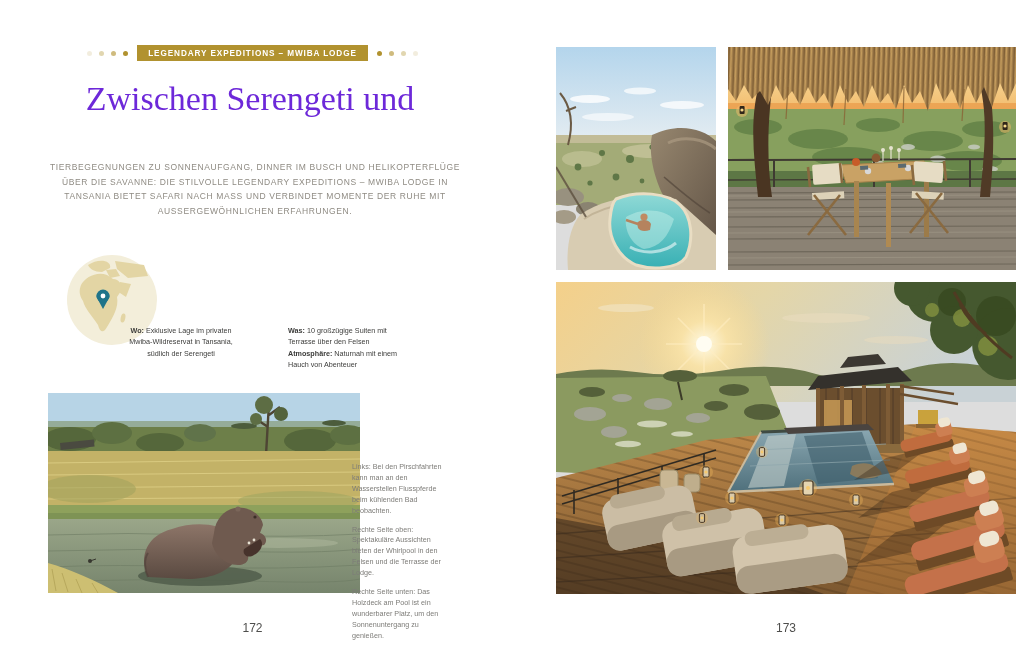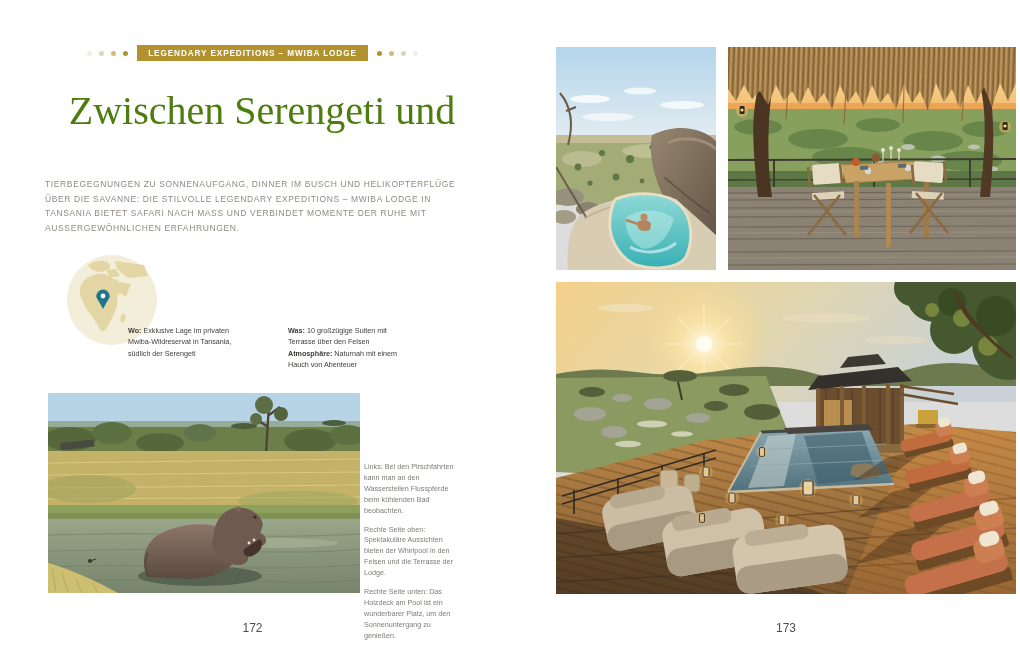--- a/index.html
+++ b/index.html
@@ -24,49 +24,49 @@
   .dots-right .dot:nth-child(1){opacity:1}
   .dots-right .dot:nth-child(2){opacity:.62}
   .dots-right .dot:nth-child(3){opacity:.38}
   .dots-right .dot:nth-child(4){opacity:.16}
   .badge{
     background:#b1922f;color:#ffffff;font-size:8.2px;font-weight:bold;
     letter-spacing:0.9px;padding:4px 11px 3px;white-space:nowrap;
   }
 
   .title{
-    position:absolute;left:20px;top:79px;width:460px;margin:12px;
+    position:absolute;left:20px;top:79px;width:460px;margin:0;
     font-family:"Liberation Serif", serif;font-weight:400;
-    font-size:40px;line-height:39px;color:#4d7c0f;text-align:center;
+    font-size:34px;line-height:39px;color:#6d28d9;text-align:center;
   }
   .title span{display:block;}
 
   .intro{
-    position:absolute;left:45px;top:177px;width:420px;margin:0;
+    position:absolute;left:45px;top:160px;width:420px;margin:0;
     font-size:8.5px;line-height:14.6px;letter-spacing:0.62px;
-    color:#8f8b83;text-align:left;
+    color:#8f8b83;text-align:center;
   }
 
   .map-badge{position:absolute;left:66px;top:254px;width:92px;height:92px;}
   .map-badge svg{display:block;width:100%;height:100%;}
 
   .facts{font-size:7.2px;line-height:11.3px;color:#3c3c3a;}
   .fact-col{position:absolute;top:325px;}
-  .fact-where{left:128px;width:118px;text-align:left;}
+  .fact-where{left:122px;width:118px;text-align:center;}
   .fact-what{left:253px;width:118px;text-align:left;margin-left:35px;}
   .b{font-weight:bold;}
 
   .photo{position:absolute;overflow:hidden;background:#ddd;}
   .photo svg{display:block;width:100%;height:100%;}
   .photo-hippo{left:48px;top:393px;width:312px;height:200px;}
   .photo-whirlpool{left:30px;top:47px;width:160px;height:223px;}
   .photo-dining{left:202px;top:47px;width:288px;height:223px;}
   .photo-deck{left:30px;top:282px;width:460px;height:312px;}
 
-  .captions{position:absolute;left:364px;top:462px;width:97px;
+  .captions{position:absolute;left:352px;top:462px;width:97px;
     font-size:7.2px;line-height:10.9px;color:#7d7c78;}
   .captions p{margin:0 0 8px;}
 
   .pagenum{position:absolute;top:621px;font-size:12px;color:#4e4e4c;text-align:center;}
   .pn-left{left:0;width:505px;}
   .pn-right{left:30px;width:460px;}
 </style>
 </head>
 <body>
 

